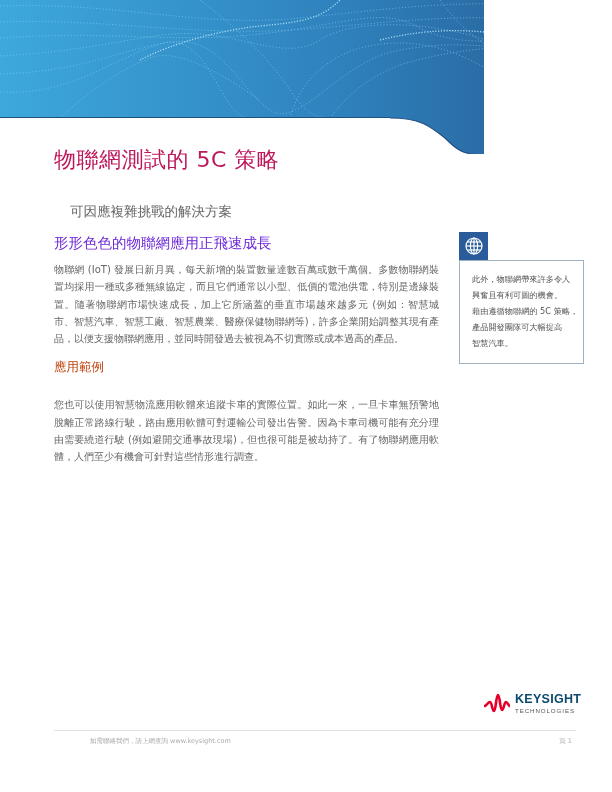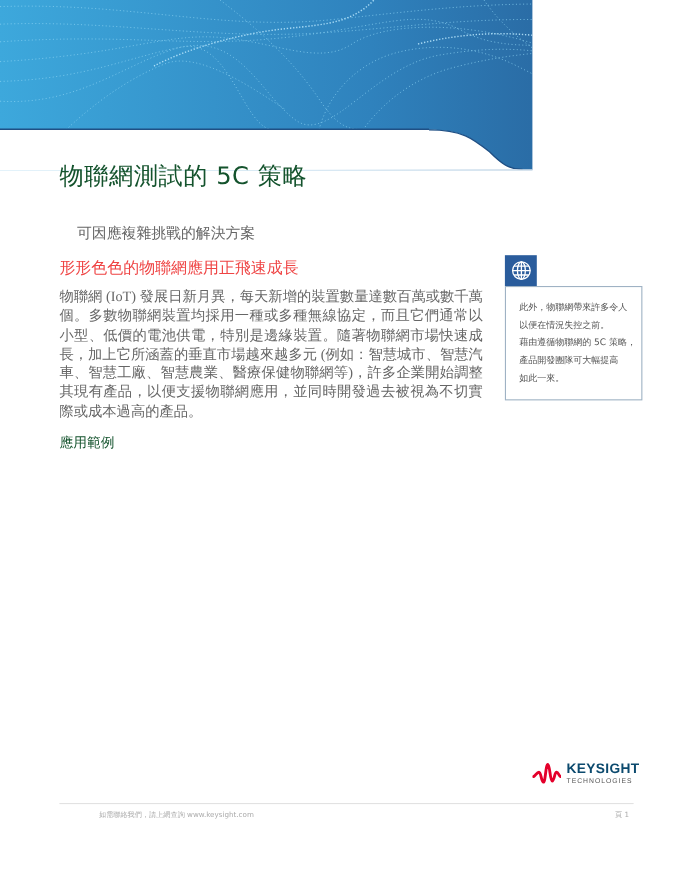--- a/index.html
+++ b/index.html
@@ -31,59 +31,58 @@
       text-align: center;
       font-size: 7.5px;
       letter-spacing: 1.5px;
       color: #ffffff;
     }
     .title {
       position: absolute;
       left: 54px;
       top: 145px;
       font-size: 22px;
-      color: #14532d;
+      color: #be185d;
       font-weight: normal;
       margin: 0;
       letter-spacing: 0.5px;
     }
     .subtitle {
       position: absolute;
       left: 54px;
       top: 187px;
       font-size: 13.5px;
       color: #666666;
       margin: 16px;
       font-weight: normal;
     }
     .main {
       position: absolute;
       left: 54px;
       top: 234px;
       width: 385px;
     }
     .h2 {
-      color: #ef4444;
+      color: #6d28d9;
       font-size: 14.5px;
       margin: 0 0 8px 0;
       font-weight: normal;
     }
     .h3 {
-      color: #14532d;
+      color: #c2410c;
       font-size: 12.5px;
       margin: 12px 0 20px 0;
       font-weight: normal;
     }
     .para {
-      font-size: 13px;
+      font-size: 10px;
       line-height: 17.3px;
       color: #666666;
       margin: 0 0 8px 0;
       text-align: justify;
-      font-family: Liberation Serif, serif;
     }
     .sidebar {
       position: absolute;
       left: 459px;
       top: 232px;
       width: 138px;
     }
     .globe-badge {
       width: 29px;
       height: 28px;
@@ -193,41 +192,42 @@
 </div>
 
 <h1 class="title">物聯網測試的 5C 策略</h1>
 <h2 class="subtitle">可因應複雜挑戰的解決方案</h2>
 
 <div class="main">
   <h3 class="h2">形形色色的物聯網應用正飛速成長</h3>
   <p class="para">物聯網 (IoT) 發展日新月異，每天新增的裝置數量達數百萬或數千萬個。多數物聯網裝置均採用一種或多種無線協定，而且它們通常以小型、低價的電池供電，特別是邊緣裝置。隨著物聯網市場快速成長，加上它所涵蓋的垂直市場越來越多元 (例如：智慧城市、智慧汽車、智慧工廠、智慧農業、醫療保健物聯網等)，許多企業開始調整其現有產品，以便支援物聯網應用，並同時開發過去被視為不切實際或成本過高的產品。</p>
 
   <h3 class="h3">應用範例</h3>
+  <p class="para">您也可以使用智慧物流應用軟體來追蹤卡車的實際位置。如此一來，一旦卡車無預警地脫離正常路線行駛，路由應用軟體可對運輸公司發出告警。因為卡車司機可能有充分理由需要繞道行駛 (例如避開交通事故現場)，但也很可能是被劫持了。有了物聯網應用軟體，人們至少有機會可針對這些情形進行調查。</p>
 </div>
 
 <div class="sidebar">
   <div class="globe-badge">
     <svg width="20" height="20" viewBox="0 0 20 20">
       <g fill="none" stroke="#ffffff" stroke-width="1.2">
         <circle cx="10" cy="10" r="8"></circle>
         <ellipse cx="10" cy="10" rx="3.6" ry="8"></ellipse>
         <line x1="10" y1="2" x2="10" y2="18"></line>
         <line x1="2" y1="10" x2="18" y2="10"></line>
         <path d="M3.3,6 L16.7,6"></path>
         <path d="M3.3,14 L16.7,14"></path>
       </g>
     </svg>
   </div>
   <div class="callout">
     <div class="callout-line">此外，物聯網帶來許多令人</div>
-    <div class="callout-line">以便在情況失控之前。</div>
+    <div class="callout-line">興奮且有利可圖的機會。</div>
     <div class="callout-line">藉由遵循物聯網的 5C 策略，</div>
     <div class="callout-line">產品開發團隊可大幅提高</div>
-    <div class="callout-line">如此一來。</div>
+    <div class="callout-line">智慧汽車。</div>
   </div>
 </div>
 
 <div class="logo">
   <svg width="26" height="22" viewBox="0 0 26 22">
     <path d="M1,13 C3,12 4,9 6,9 C8,9 8,18 10,18 C12,18 12,2 14,2 C16,2 16,17 18,17 C20,17 20,9 22,9 C23.5,9 24,12 25.5,13" fill="none" stroke="#e4002b" stroke-width="2.6" stroke-linecap="round" stroke-linejoin="round"></path>
   </svg>
   <div class="logo-text">
     <div class="logo-brand">KEYSIGHT</div>
     <div class="logo-sub">TECHNOLOGIES</div>

